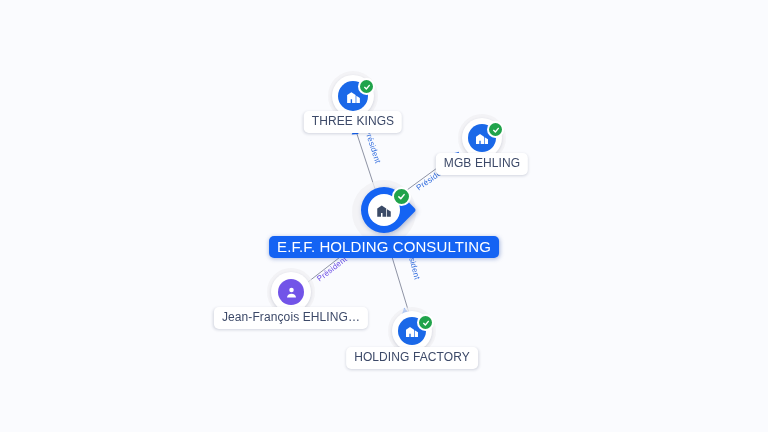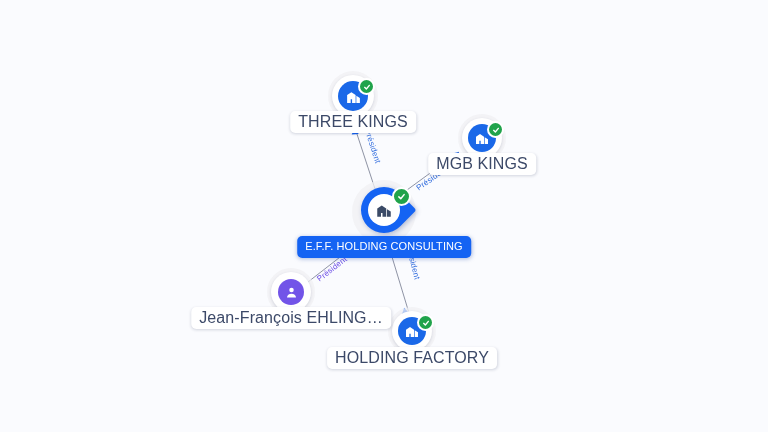--- a/index.html
+++ b/index.html
@@ -58,34 +58,34 @@
     border-radius: 50%;
     background: #20a34b;
     border: 2px solid #ffffff;
     display: flex;
     align-items: center;
     justify-content: center;
   }
   .node-label {
     position: absolute;
     white-space: nowrap;
-    font-size: 16px;
+    font-size: 12px;
     line-height: 13px;
     letter-spacing: .1px;
     padding: 4px 8px 5px 8px;
     border-radius: 5px;
     background: #ffffff;
     color: #3c4968;
     box-shadow: 0 1px 3px rgba(25,40,80,.18);
     transform: translateX(-50%);
   }
   .node-label.primary {
     background: #1463f3;
     color: #ffffff;
-    font-size: 11px;
+    font-size: 15px;
     box-shadow: 0 1px 4px rgba(20,60,160,.35);
   }
 
   
   .pin-wrap {
     position: absolute;
     transform: translate(-50%, -50%);
   }
   .pin-shape {
     position: relative;
@@ -173,21 +173,21 @@
     <div class="node-inner" style="left:-14px; top:-14px; width:28px; height:28px; background:#1a68e8;">
       <svg width="16" height="16" viewBox="0 0 24 24">
         <path fill="#ffffff" d="M3 21V10l6-4 6 4v11h-5v-5H8v5H3zm13 0V11l5 3v7h-5z"></path>
       </svg>
     </div>
     <div class="badge-check" style="left:5px; top:-17px; width:13px; height:13px;">
       <svg width="8" height="8" viewBox="0 0 24 24">
         <path fill="none" stroke="#ffffff" stroke-width="4" stroke-linecap="round" stroke-linejoin="round" d="M5 13l5 5L19 7"></path>
       </svg>
     </div>
-    <div class="node-label" style="left:0px; top:15px;">MGB KINGS</div>
+    <div class="node-label" style="left:0px; top:15px;">MGB EHLING</div>
   </div>
 
   <div class="node" style="left:412px; top:331px;">
     <div class="node-halo" style="left:-24px; top:-24px; width:48px; height:48px;"></div>
     <div class="node-disc" style="left:-20px; top:-20px; width:40px; height:40px;"></div>
     <div class="node-inner" style="left:-14px; top:-14px; width:28px; height:28px; background:#1a68e8;">
       <svg width="16" height="16" viewBox="0 0 24 24">
         <path fill="#ffffff" d="M3 21V10l6-4 6 4v11h-5v-5H8v5H3zm13 0V11l5 3v7h-5z"></path>
       </svg>
     </div>

